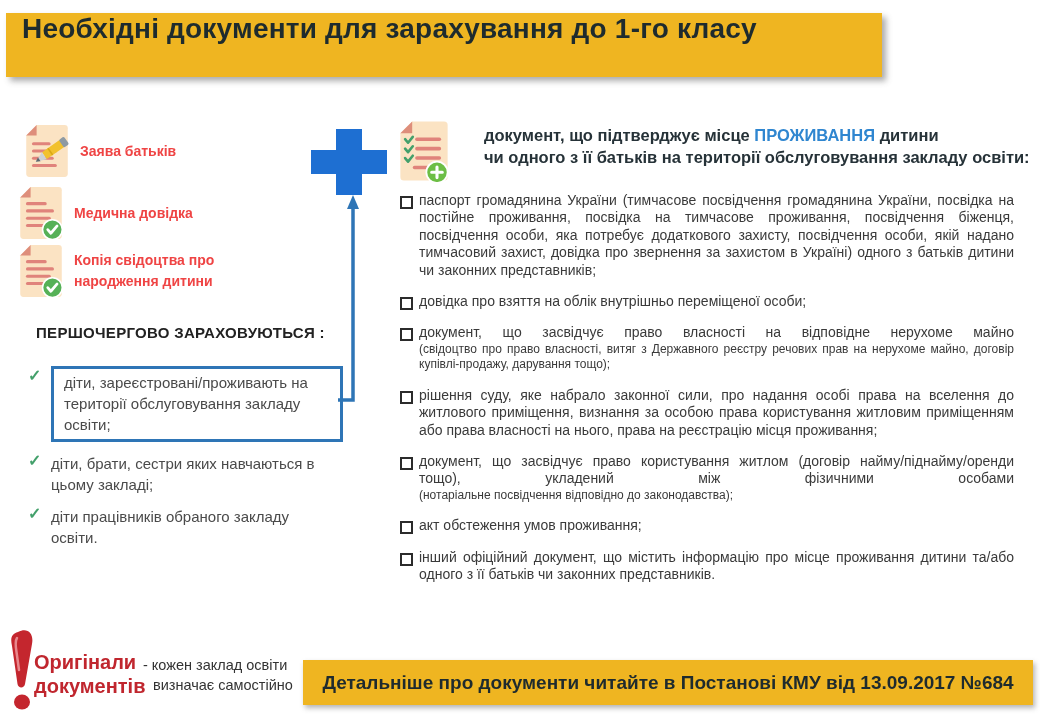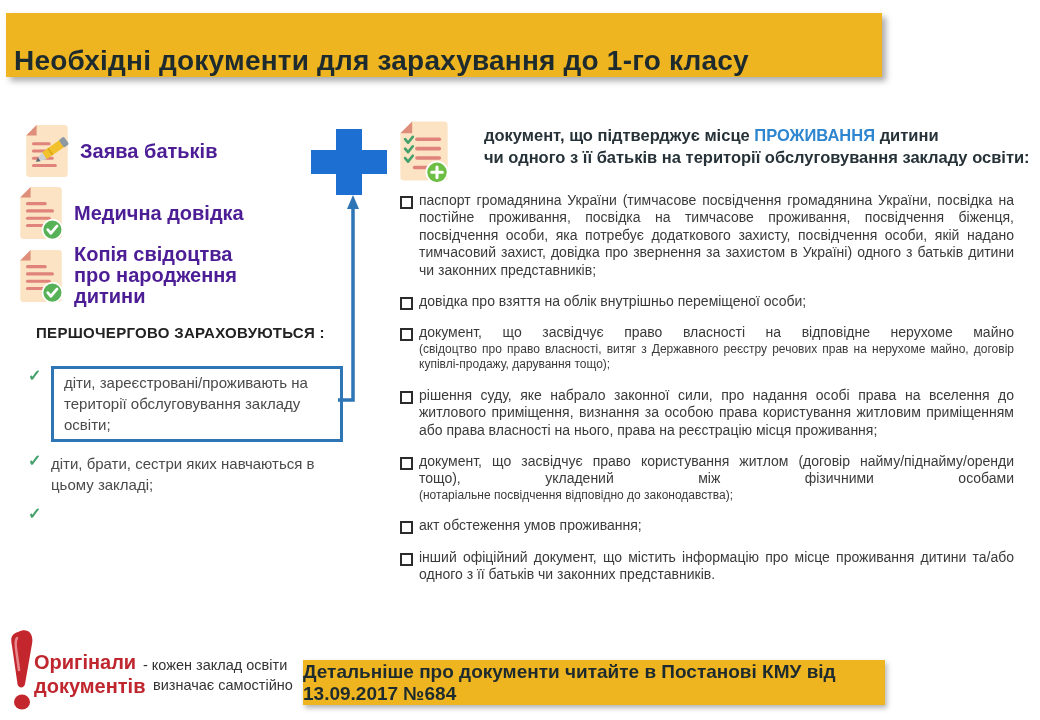--- a/index.html
+++ b/index.html
@@ -1,27 +1,27 @@
 <!DOCTYPE html>
 <html><head>
 <meta charset="utf-8">
 <style>
   html,body{margin:0;padding:0;background:#fff;}
   .page{position:relative;width:1040px;height:720px;background:#ffffff;overflow:hidden;
         font-family:"Liberation Sans",sans-serif;}
 
   
   .title-banner{position:absolute;left:6px;top:13px;width:876px;height:64px;background:#EFB521;
-    box-shadow:4px 4px 6px rgba(70,70,70,.45);display:flex;align-items:flex-end;
-    padding-left:8px;box-sizing:border-box;}
+    box-shadow:4px 4px 6px rgba(70,70,70,.45);display:flex;align-items:flex-start;
+    padding-left:16px;box-sizing:border-box;}
   .title-banner .title{font-size:28px;font-weight:bold;color:#1E2B2E;letter-spacing:.2px;}
 
   
   .doc-item{position:absolute;display:flex;align-items:center;gap:10px;}
-  .doc-item .lbl{font-size:20px;font-weight:bold;color:#4c1d95;line-height:21px;}
+  .doc-item .lbl{font-size:14px;font-weight:bold;color:#ef4444;line-height:21px;}
   #doc0{left:24px;top:124px;}
   #doc1{left:18px;top:186px;}
   #doc2{left:18px;top:244px;}
   #doc2 .lbl{width:190px;}
   .doc-svg{overflow:visible;}
 
   
   .priority-heading{position:absolute;left:36px;top:324px;font-size:15px;font-weight:bold;
     color:#222;letter-spacing:.3px;}
   .priority-list{position:absolute;left:28px;top:366px;width:330px;}
@@ -48,21 +48,21 @@
   .bmain{display:block;font-size:14px;line-height:17.4px;text-align:justify;}
   .bmain.jl{text-align-last:justify;}
   .bsmall{display:block;font-size:12px;line-height:15.5px;text-align:justify;}
 
   
   .excl-svg{position:absolute;left:6px;top:628px;}
   .orig-title{position:absolute;left:34px;top:650px;font-size:20px;font-weight:bold;
     color:#C0262E;line-height:24px;}
   .orig-note{position:absolute;left:143px;top:657px;font-size:14.5px;color:#333;line-height:16px;}
   .orig-note .nl2{display:block;padding-left:10px;margin-top:4px;}
-  .bottom-banner{position:absolute;left:303px;top:660px;width:582px;height:45px;background:#EFB521;
+  .bottom-banner{position:absolute;left:303px;top:660px;width:730px;height:45px;background:#EFB521;
     box-shadow:2px 3px 5px rgba(70,70,70,.4);display:flex;align-items:center;justify-content:center;}
   .bottom-banner .btxt{font-size:19px;font-weight:bold;color:#1E2B2E;}
 </style>
 </head>
 <body>
 
 <div class="page">
 
   <div class="title-banner">
     <span class="title">Необхідні документи для зарахування до 1-го класу</span>
@@ -128,20 +128,21 @@
       <div class="p-box">
         <span>діти, зареєстровані/проживають на території обслуговування закладу освіти;</span>
       </div>
     </div>
     <div class="p-item">
       <span class="p-check">✓</span>
       <div class="p-plain">діти, брати, сестри яких навчаються в цьому закладі;</div>
     </div>
     <div class="p-item">
       <span class="p-check">✓</span>
+      <div class="p-plain">діти працівників обраного закладу освіти.</div>
     </div>
   </div>
 
   <div class="plus">
     <div class="ph"></div>
       <div class="pv"></div>
   </div>
   <svg class="arrow-svg" width="30" height="214" viewBox="0 0 30 214">
     <path d="M2 207 H17 V14" stroke="#2E75B6" stroke-width="3.5" fill="none"></path>
     <polygon points="17,2 11,16 23,16" fill="#2E75B6"></polygon>

